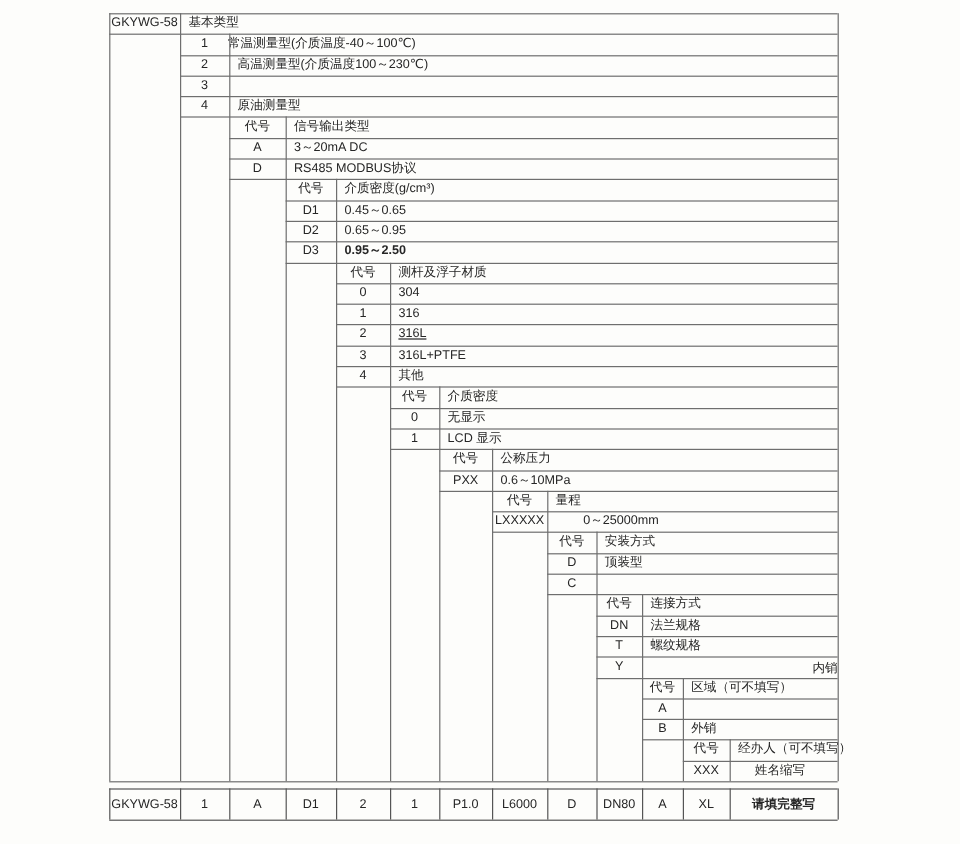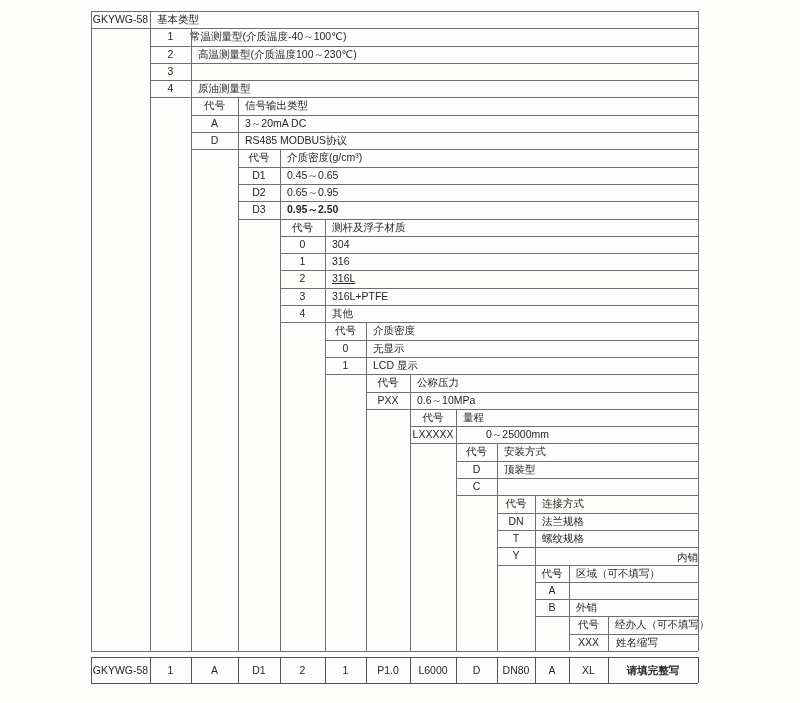--- a/index.html
+++ b/index.html
@@ -93,21 +93,21 @@
       <div class="cell code" style="left: 406px; width: 38px; top: 536.216px; height: 17.2973px; line-height: 17.2973px;">Y</div>
       <div class="cell code" style="left: 444px; width: 34px; top: 553.514px; height: 17.2973px; line-height: 17.2973px;">代号</div>
       <div class="cell label" style="left: 478px; width: 129px; top: 553.514px; height: 17.2973px; line-height: 17.2973px;">区域（可不填写）</div>
       <div class="cell code" style="left: 444px; width: 34px; top: 570.811px; height: 17.2973px; line-height: 17.2973px;">A</div>
       <div class="cell label" style="left: 478px; width: 129px; top: 538px; height: 17.2973px; line-height: 17.2973px; text-align: right;">内销</div>
       <div class="cell code" style="left: 444px; width: 34px; top: 588.108px; height: 17.2973px; line-height: 17.2973px;">B</div>
       <div class="cell label" style="left: 478px; width: 129px; top: 588.108px; height: 17.2973px; line-height: 17.2973px;">外销</div>
       <div class="cell code" style="left: 478px; width: 39px; top: 605.405px; height: 17.2973px; line-height: 17.2973px;">代号</div>
       <div class="cell label" style="left: 517px; width: 90px; top: 605.405px; height: 17.2973px; line-height: 17.2973px;">经办人（可不填写）</div>
       <div class="cell code" style="left: 478px; width: 39px; top: 622.703px; height: 17.2973px; line-height: 17.2973px;">XXX</div>
-      <div class="cell label" style="left: 504px; width: 90px; top: 622.703px; height: 17.2973px; line-height: 17.2973px; padding-left: 21px;">姓名缩写</div>
+      <div class="cell label" style="left: 517px; width: 90px; top: 622.703px; height: 17.2973px; line-height: 17.2973px; padding-left: 21px;">姓名缩写</div>
       <div class="hl" style="top: 0px; left: 0px; width: 607px;"></div>
       <div class="hl" style="top: 17.2973px; left: 0px; width: 607px;"></div>
       <div class="hl" style="top: 34.5946px; left: 59px; width: 548px;"></div>
       <div class="hl" style="top: 51.8919px; left: 59px; width: 548px;"></div>
       <div class="hl" style="top: 69.1892px; left: 59px; width: 548px;"></div>
       <div class="hl" style="top: 86.4865px; left: 59px; width: 548px;"></div>
       <div class="hl" style="top: 103.784px; left: 100px; width: 507px;"></div>
       <div class="hl" style="top: 121.081px; left: 100px; width: 507px;"></div>
       <div class="hl" style="top: 138.378px; left: 100px; width: 507px;"></div>
       <div class="hl" style="top: 155.676px; left: 147px; width: 460px;"></div>

